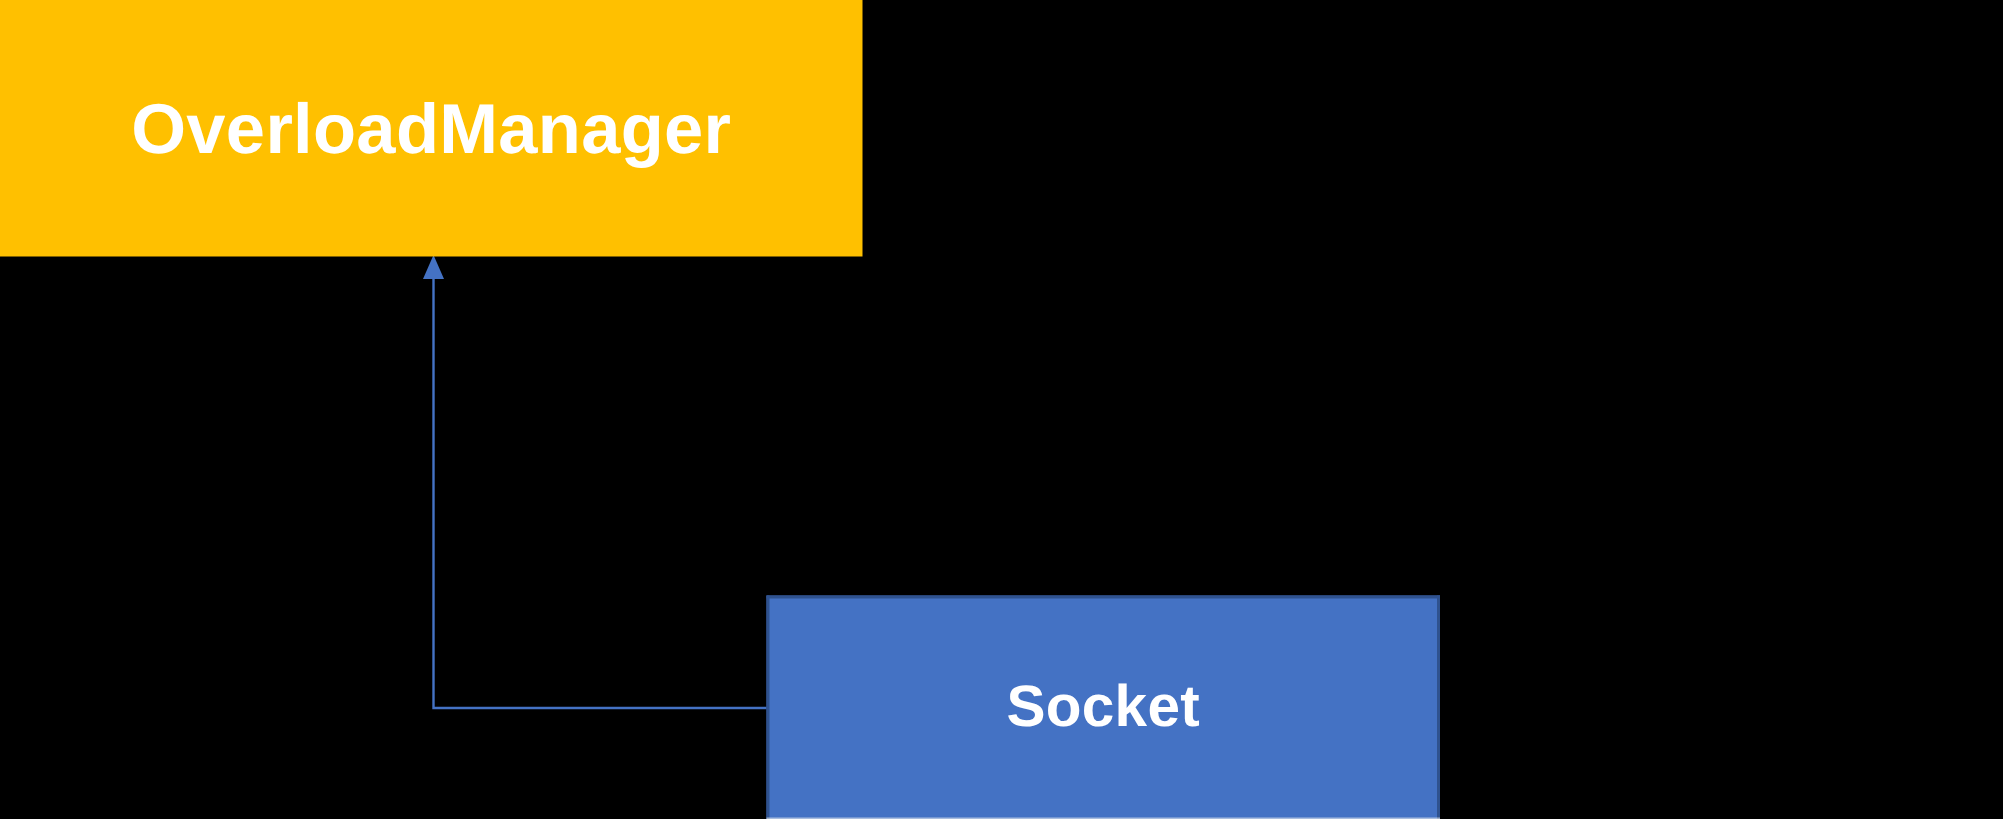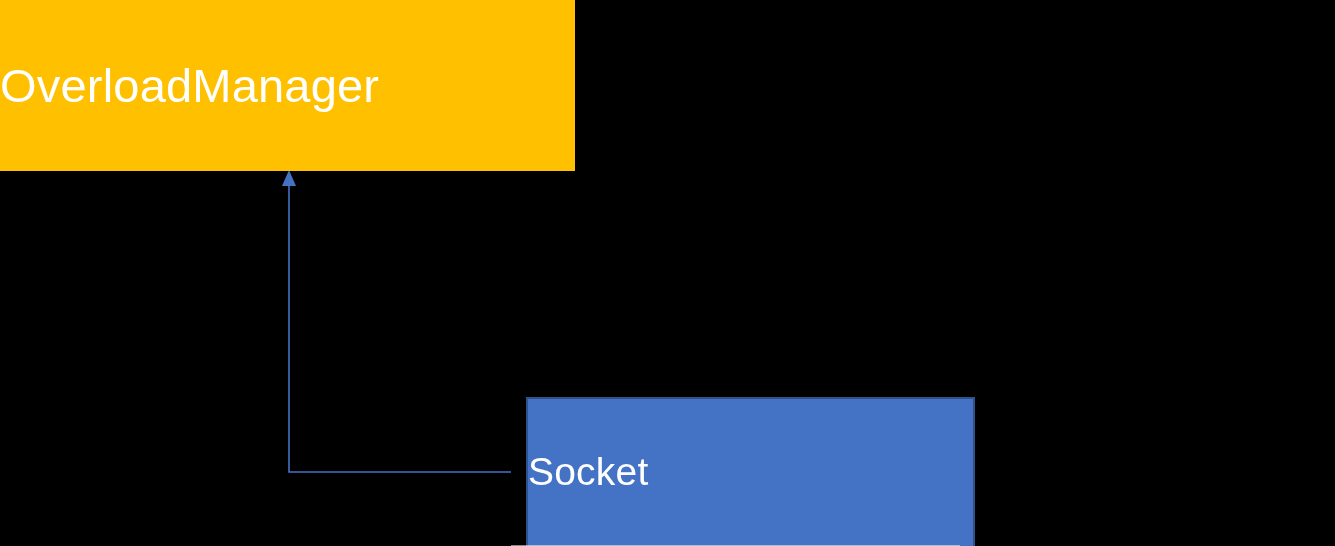--- a/index.html
+++ b/index.html
@@ -16,39 +16,40 @@
     width: 1335px;
     height: 546px;
     background: #000000;
     overflow: hidden;
   }
   .node {
     position: absolute;
     box-sizing: border-box;
     display: flex;
     align-items: center;
+    justify-content: center;
     color: #ffffff;
-    font-weight: 400;
+    font-weight: 700;
     letter-spacing: 0.2px;
     line-height: 1.1;
     -webkit-font-smoothing: antialiased;
   }
   
   #node-overloadmanager {
     left: 0px;
     top: 0px;
     width: 575px;
     height: 171px;
     background: #FFC000;
     border: none;
     font-size: 47px;
   }
   
   #node-socket {
-    left: 526px;
+    left: 511px;
     top: 397px;
     width: 449px;
     height: 149px;
     background: #4472C4;
     border: 2px solid #2F528F;
     border-bottom: none;
     font-size: 39px;
   }
   
   #connector-layer {

